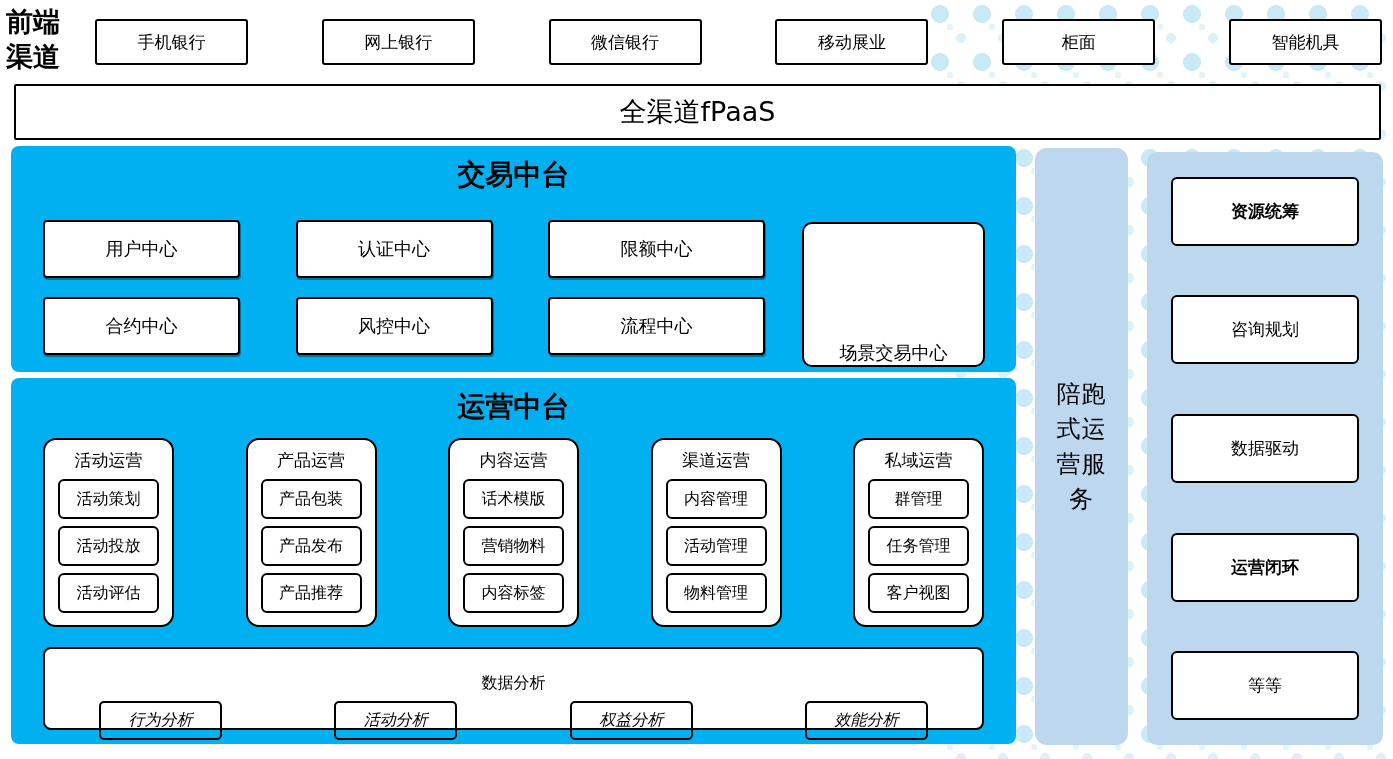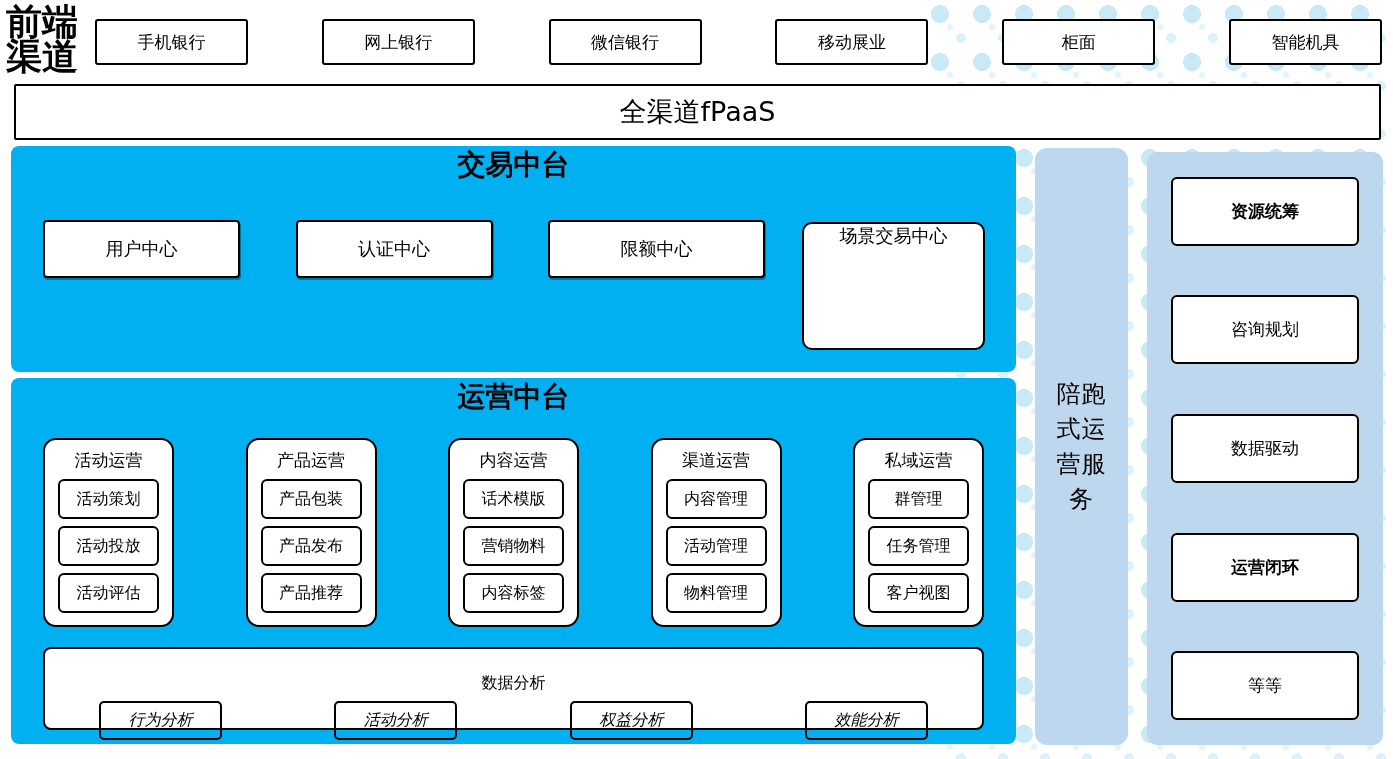--- a/index.html
+++ b/index.html
@@ -13,41 +13,41 @@
     background-image:
       radial-gradient(circle 9px at 12px 14px, #c9e9f7 98%, transparent),
       radial-gradient(circle 5px at 33px 38px, #dcf2fb 98%, transparent),
       radial-gradient(circle 3px at 22px 27px, #e2f5fc 98%, transparent);
     background-size:42px 48px;
   }
 
   .z { position:absolute; z-index:1; }
 
   
-  #front-label { left:6px; top:4px; font-family:"DejaVu Serif", serif; font-weight:bold; font-size:36px; line-height:35px; }
+  #front-label { left:6px; top:4px; font-family:"DejaVu Serif", serif; font-weight:bold; font-size:27px; line-height:35px; }
   #channel-row { left:95px; top:19px; width:1287px; height:48px; display:flex; justify-content:space-between;gap:39px; }
   .chan-box { width:153px; height:46px; background:#fff; border:2px solid #000; border-radius:3px;
               display:flex; align-items:center; justify-content:center; font-size:17px; }
   #fpaas-bar { left:14px; top:84px; width:1367px; height:56px; background:#fff; border:2px solid #000; border-radius:2px;
                display:flex; align-items:center; justify-content:center; font-size:27px; }
 
   
   .blue-block { background:#00B0F0; border-radius:8px; }
   #tx-block { left:11px; top:146px; width:1005px; height:226px; }
   #op-block { left:11px; top:378px; width:1005px; height:366px; }
-  .block-title { text-align:center; font-size:28px; font-weight:bold; }
+  .block-title { text-align:center; font-size:28px; font-weight:bold; padding-top:10px; }
 
   
   #tx-rows { position:absolute; left:32px; top:74px; width:722px; display:flex; flex-direction:column; gap:19px; }
   .tx-row { display:flex; justify-content:space-between; }
   .tx-box { height:58px; background:#fff; border:2px solid #000; border-radius:4px;
             display:flex; align-items:center; justify-content:center; font-size:18px;
             box-shadow:1px 2px 0 rgba(0,0,0,0.35); }
-  #tx-tall { position:absolute; left:791px; top:76px; width:183px; height:128px; background:#fff; border:2px solid #000;
-             border-radius:10px; display:flex; align-items:flex-start; justify-content:center; font-size:18px; }
+  #tx-tall { position:absolute; left:791px; top:76px; width:183px; height:145px; background:#fff; border:2px solid #000;
+             border-radius:10px; display:flex; align-items:flex-end; justify-content:center; font-size:18px; }
 
   
   #op-cols { position:absolute; left:32px; top:60px; width:941px; height:189px; display:flex; justify-content:space-between; }
   .op-col { width:131px; background:#fff; border:2px solid #000; border-radius:13px; }
   .op-col-title { text-align:center; font-size:17px; font-weight:500; margin-top:9px; }
   .op-item { width:101px; height:40px; margin:7px auto 0; border:2px solid #000; border-radius:6px;
              display:flex; align-items:center; justify-content:center; font-size:16px; }
   .op-item:first-of-type { margin-top:11px; }
 
   #analysis { position:absolute; left:32px; top:269px; width:941px; height:83px; background:#fff; border:2px solid #000; border-radius:8px; }
@@ -89,20 +89,25 @@
     <span>全渠道fPaaS</span>
   </div>
 
   <div id="tx-block" class="z blue-block">
     <div class="block-title">交易中台</div>
     <div id="tx-rows">
       <div class="tx-row" id="tx-row1">
           <div class="tx-box" style="width: 197px;">用户中心</div>
           <div class="tx-box" style="width: 197px;">认证中心</div>
           <div class="tx-box" style="width: 217px;">限额中心</div>
+        </div>
+      <div class="tx-row" id="tx-row2">
+          <div class="tx-box" style="width: 197px;">合约中心</div>
+          <div class="tx-box" style="width: 197px;">风控中心</div>
+          <div class="tx-box" style="width: 217px;">流程中心</div>
         </div>
     </div>
     <div id="tx-tall">
       <span>场景交易中心</span>
     </div>
   </div>
 
   <div id="op-block" class="z blue-block">
     <div class="block-title">运营中台</div>
     <div id="op-cols">

